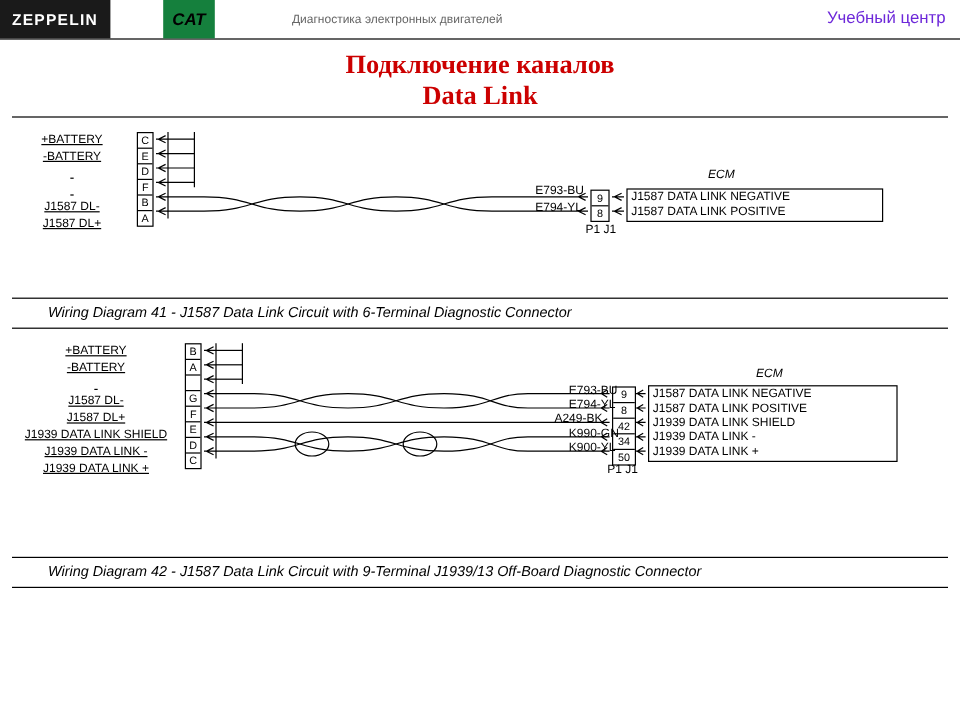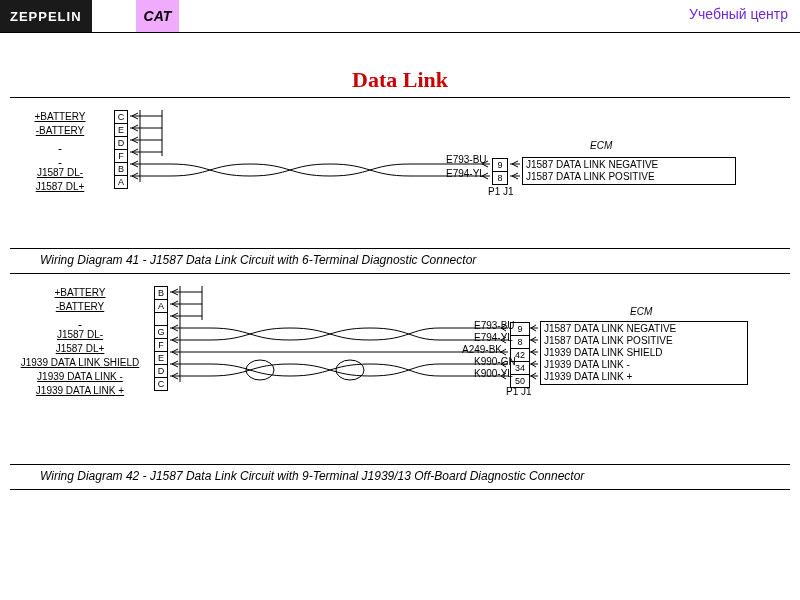--- a/index.html
+++ b/index.html
@@ -26,21 +26,21 @@
     font-weight: bold;
     font-size: 13px;
     padding: 6px 10px;
     letter-spacing: 1px;
     height: 32px;
     box-sizing: border-box;
     display: flex;
     align-items: center;
   }
   .logo-cat {
-    background: #f0abfc;
+    background: #15803d;
     color: #000;
     font-weight: 900;
     font-size: 14px;
     padding: 6px 8px;
     height: 32px;
     box-sizing: border-box;
     display: flex;
     align-items: center;
     font-style: italic;
   }
@@ -149,25 +149,26 @@
     stroke-width: 1;
     fill: none;
   }
 </style>
 </head>
 <body>
 
 <div class="header">
   <div class="logo-zeppelin">ZEPPELIN</div>
   <div class="logo-cat">CAT</div>
+  <div class="doc-title">Диагностика электронных двигателей</div>
 </div>
 <div class="training-center">Учебный центр</div>
 
 <div class="main-title">
-  <br>
+  <span>Подключение каналов</span><br>
   <span>Data Link</span>
 </div>
 
 <hr class="hr">
 
 <div class="diagram-area">
   <div class="left-labels" style="left:0;top:6px;width:100px;">
     <div>+BATTERY</div>
     <div>-BATTERY</div>
     <div>&nbsp;</div>

